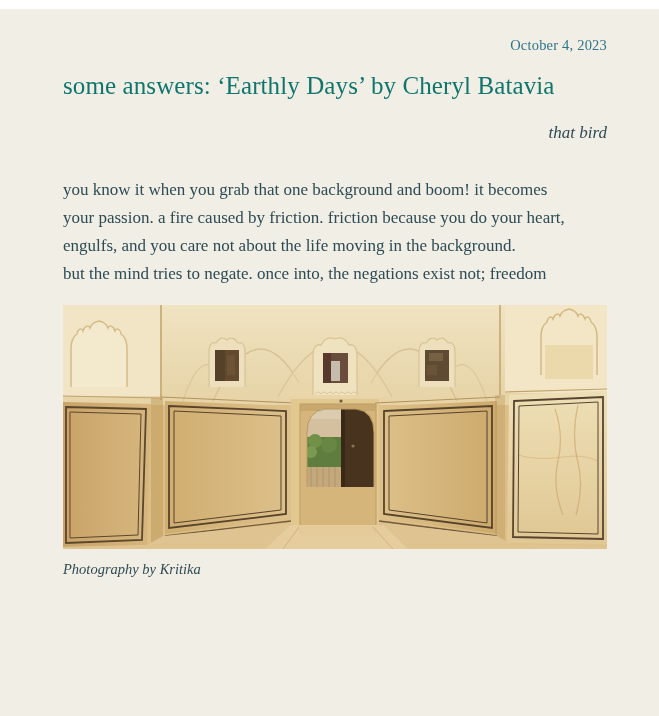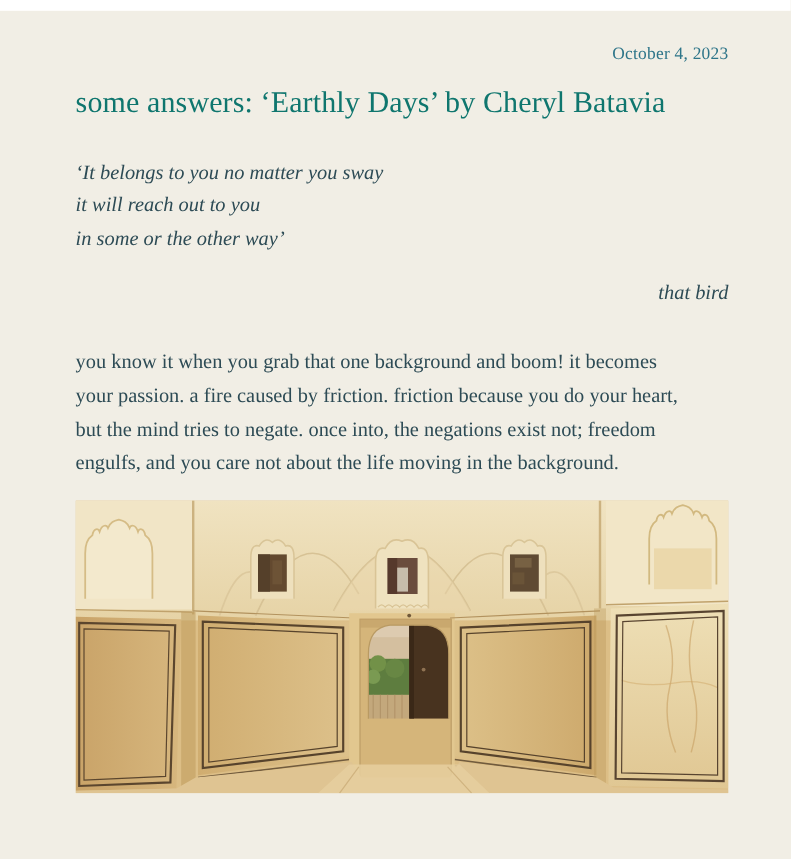--- a/index.html
+++ b/index.html
@@ -68,33 +68,28 @@
 <body>
 
 <div class="top-strip"></div>
 
 <article class="content">
 
   <div class="post-date">October 4, 2023</div>
 
   <h1 class="post-title">some answers: ‘Earthly Days’ by Cheryl Batavia</h1>
 
-  <div class="poem">
-    <p>‘It belongs to you no matter you sway</p>
-    <p>it will reach out to you</p>
-    <p>in some or the other way’</p>
-  </div>
 
   <p class="poem-attr">that bird</p>
 
   <div class="body-par">
     <p>you know it when you grab that one background and boom! it becomes</p>
     <p><span>your </span><strong>passion</strong><span>. a fire caused by friction. friction because you do your heart,</span></p>
+    <p>engulfs, and you care not about the life moving in the background.</p>
     <p>but the mind tries to negate. once into, the negations exist not; freedom</p>
-    <p>engulfs, and you care not about the life moving in the background.</p>
   </div>
 
   <figure>
     <div class="photo-frame">
       
       <svg viewBox="0 0 544 244" width="544" height="244" preserveAspectRatio="none" role="img">
         <defs>
           <linearGradient id="gUpper" x1="0" y1="0" x2="0" y2="1">
             <stop offset="0" stop-color="#f0e3c1"></stop>
               <stop offset="1" stop-color="#e6d3a6"></stop>
@@ -202,15 +197,16 @@
         <path d="M492,104 q9,26 3,52 q-6,26 5,54 M515,100 q-7,30 0,58 q6,24 -2,52" stroke="#c59a5c" stroke-width="1.2" fill="none" opacity="0.55"></path>
         <path d="M455,150 q20,6 45,2 q20,-3 35,4" stroke="#cfa868" stroke-width="1" fill="none" opacity="0.5"></path>
         <polygon points="451,96 540,92 540,234 450,232" fill="none" stroke="#584430" stroke-width="1.8"></polygon>
         <polygon points="456,101 535,97 535,229 455,227" fill="none" stroke="#584430" stroke-width="1"></polygon>
 
         <path d="M0,244 L0,242 L84,240 L100,231 L230,218 L238,231 L312,231 L320,218 L434,231 L448,239 L544,241 L544,244 Z" fill="#dfc492"></path>
         <polygon points="228,220 320,220 345,244 202,244" fill="#e6cf9f" opacity="0.85"></polygon>
         <path d="M236,222 L220,244 M310,222 L330,244" stroke="#c2a26c" stroke-width="1" opacity="0.6"></path>
       </svg>
     </div>
+    <figcaption>Photography by Kritika</figcaption>
   </figure>
 
 </article>
 
 </body></html>

